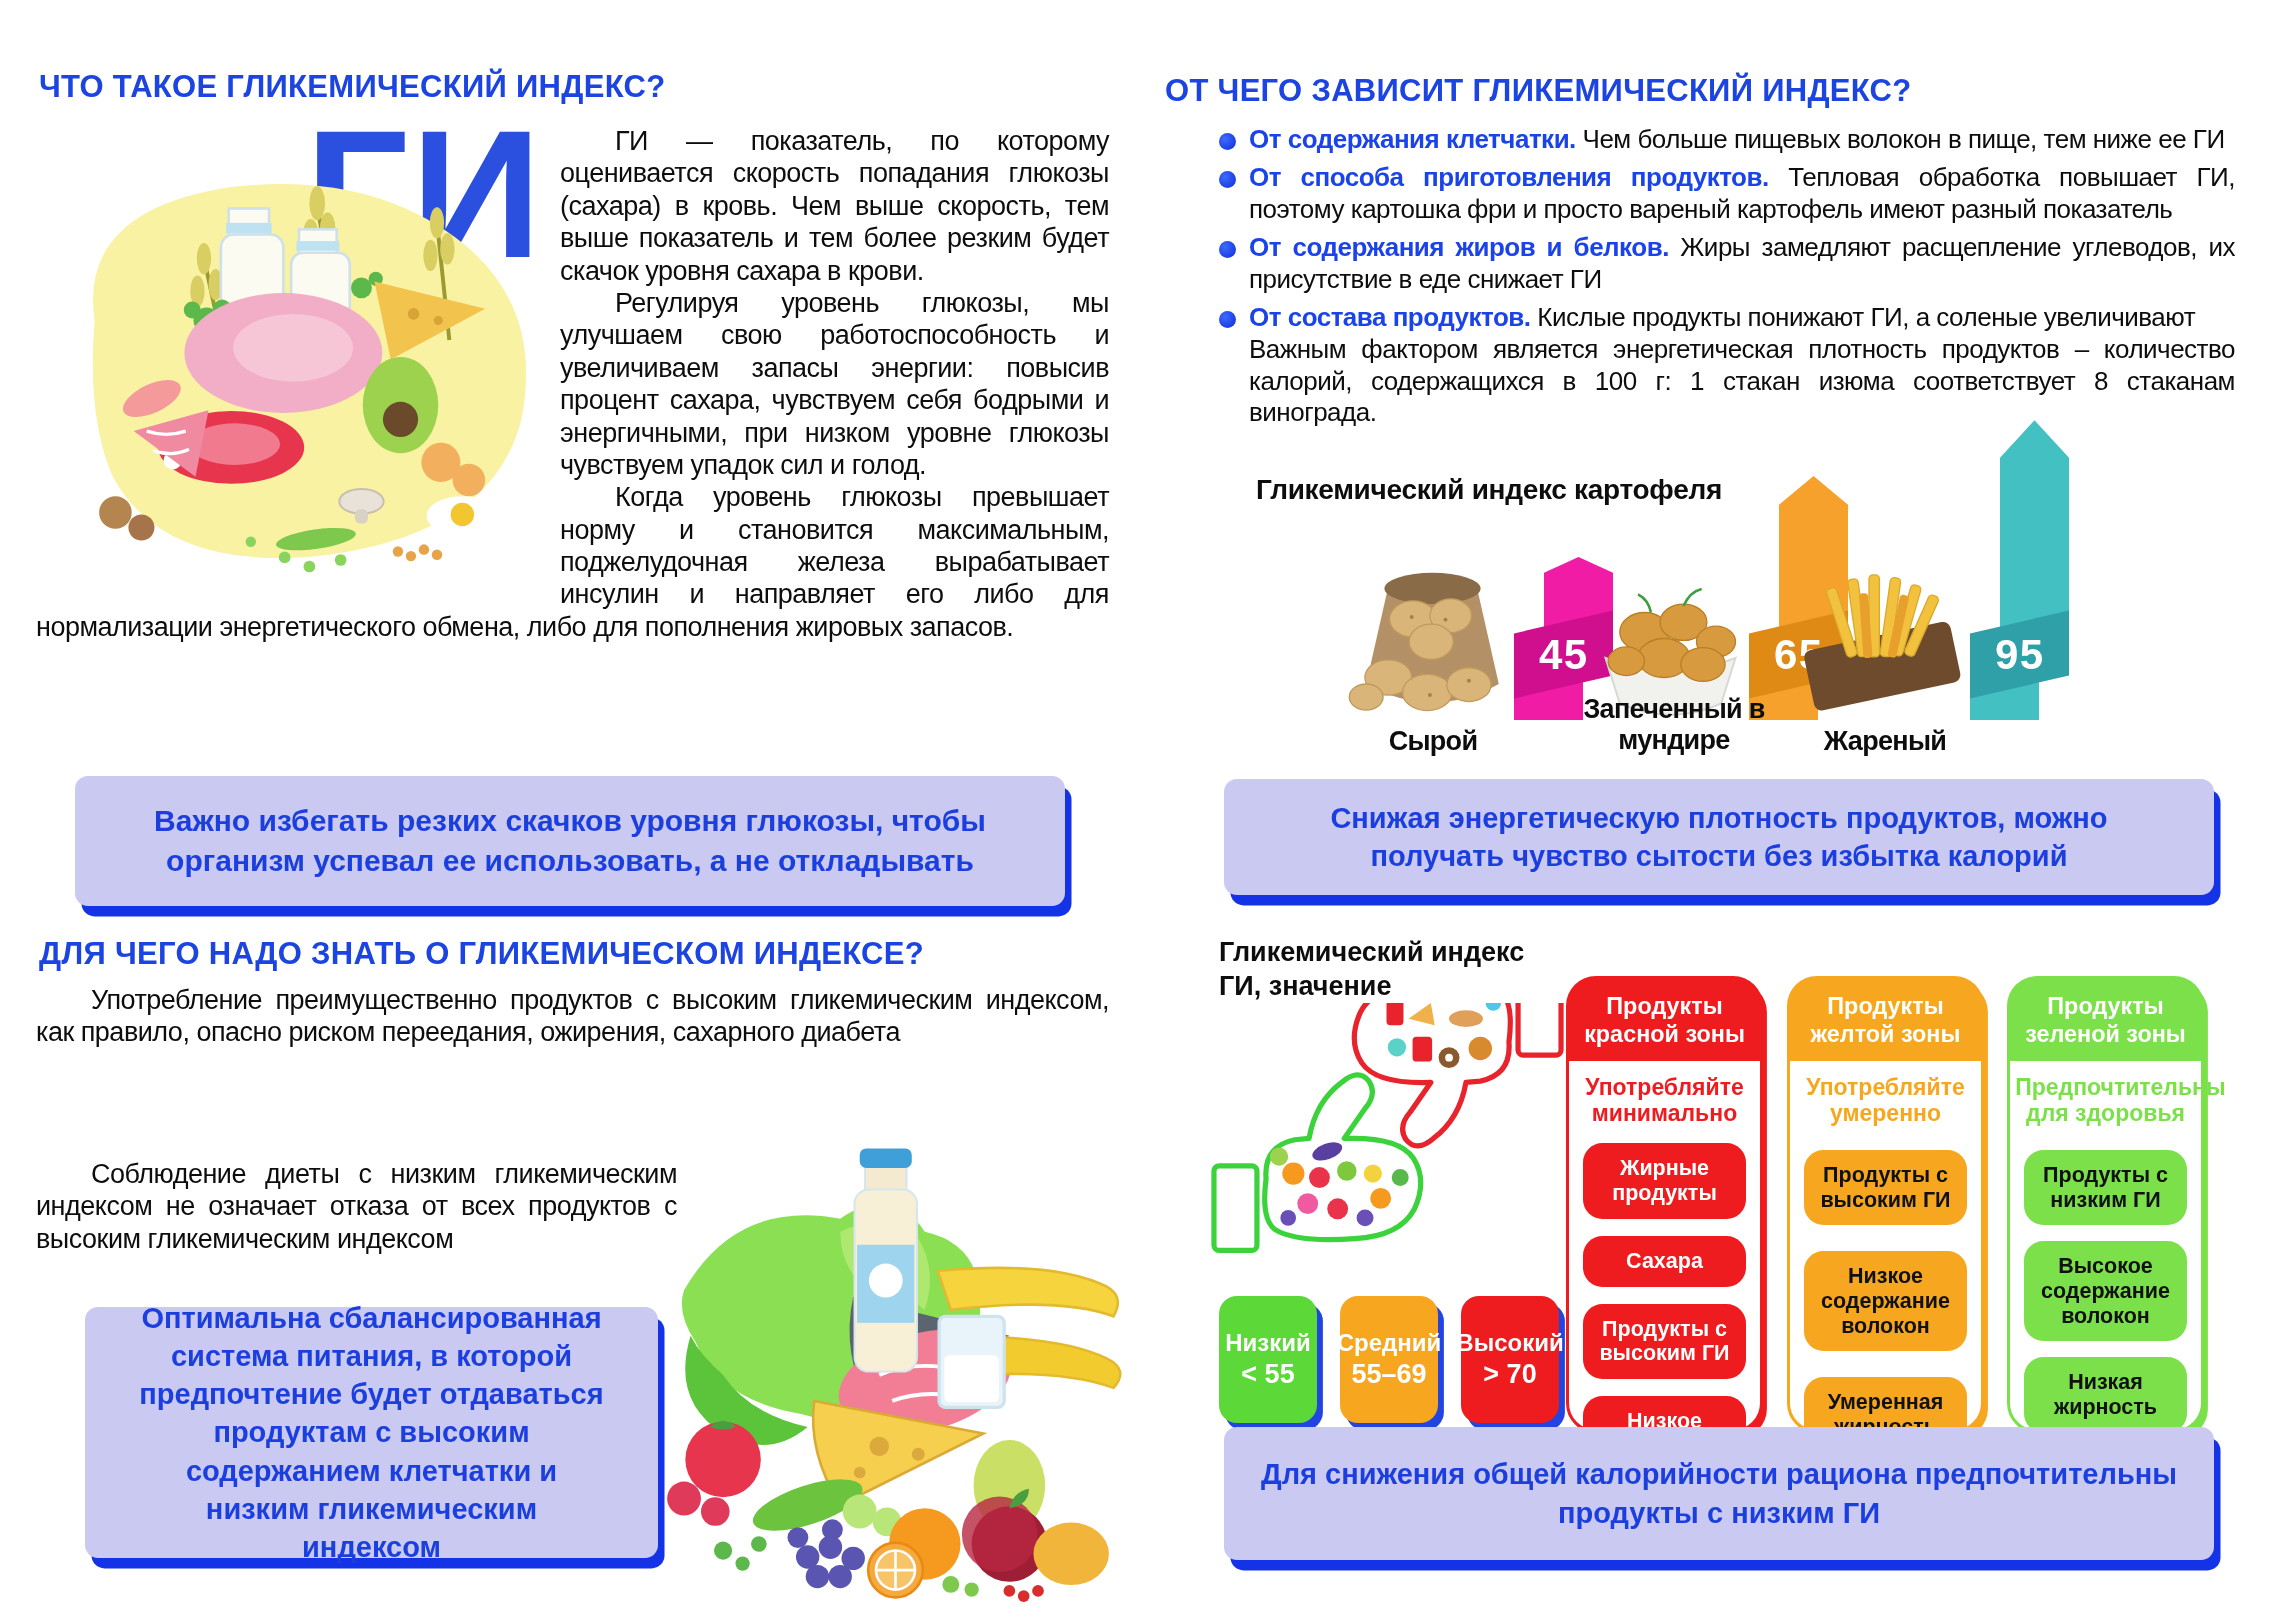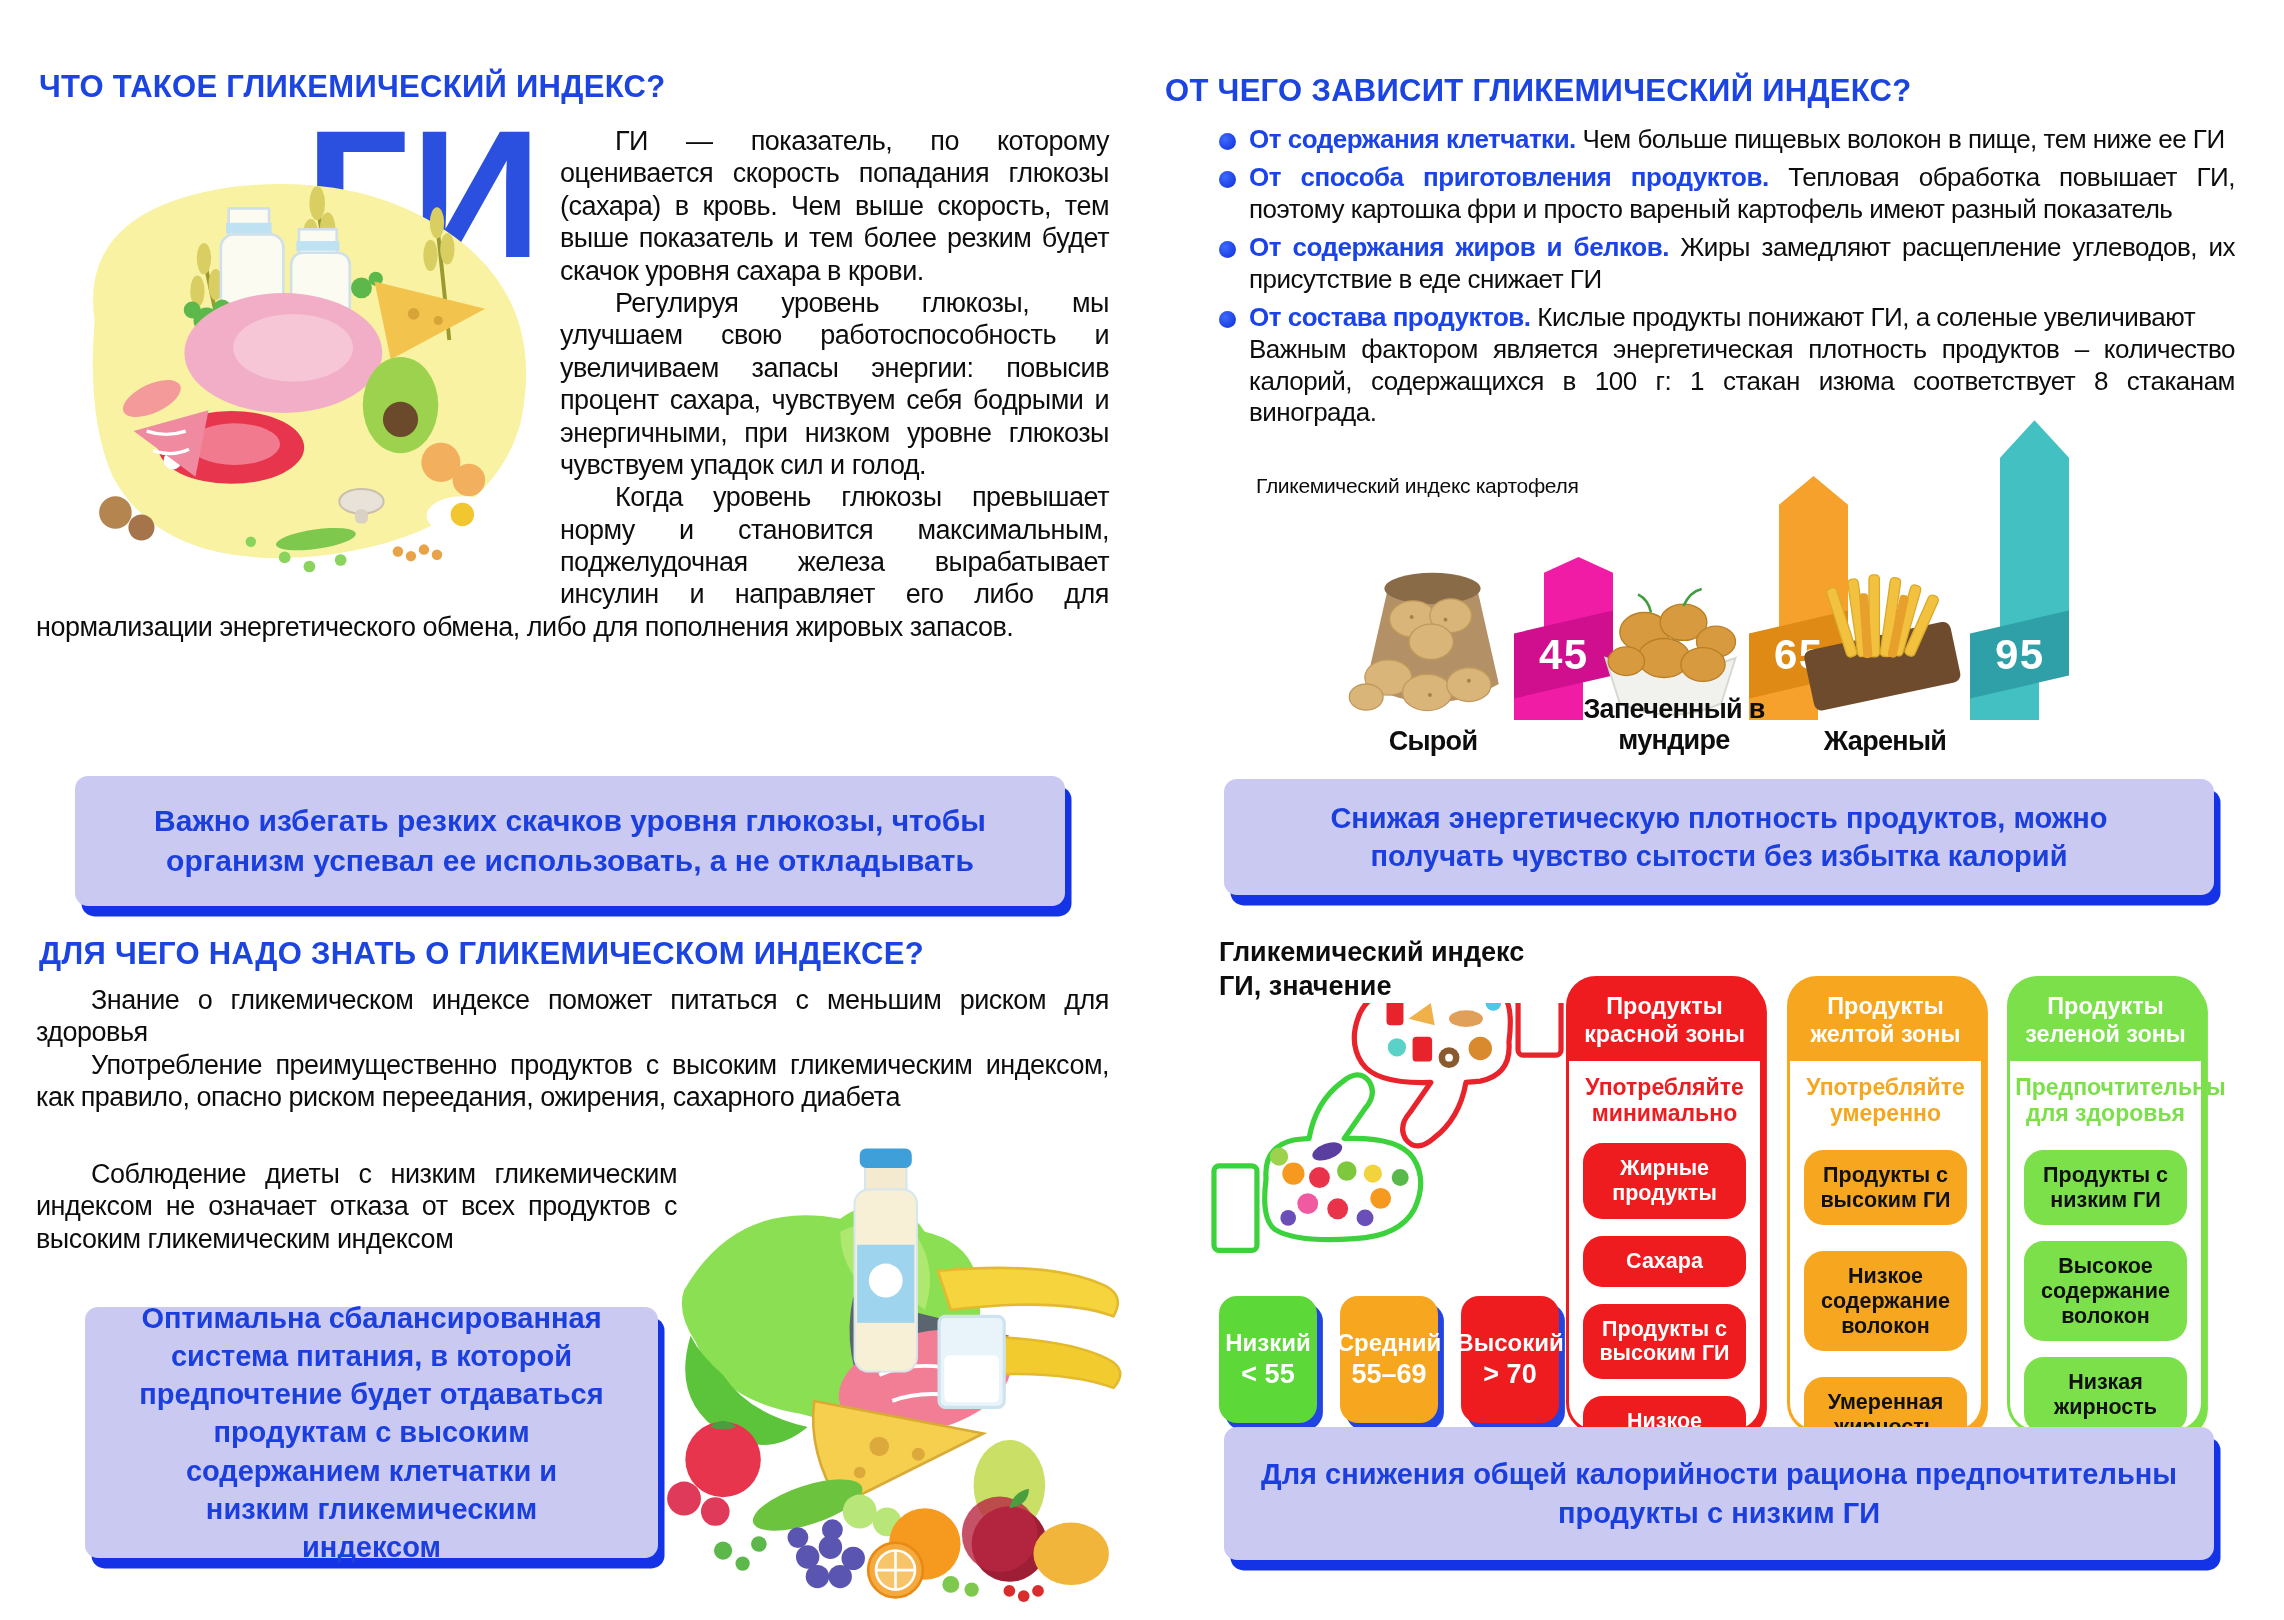--- a/index.html
+++ b/index.html
@@ -39,21 +39,21 @@
   
   .bullets{position:absolute;left:1219px;top:124px;width:1016px}
   .bullet{display:flex;gap:13px;margin-bottom:6.5px}
   .bullet .dot{flex:0 0 17px;width:17px;height:17px;border-radius:50%;
     background:radial-gradient(circle at 35% 35%,#3e6bff,#0d2bd6);margin-top:8.5px}
   .bullet p{flex:1;font-size:26px;line-height:1.22;text-align:justify;letter-spacing:-0.5px;text-indent:0}
   .bullet .lead{font-weight:bold;color:#1b43ea}
   .bullet .cont{display:block}
   
   .chart{position:absolute;left:1218px;top:404px;width:1016px;height:371px}
-  .chart-title{position:absolute;left:38px;top:70px;font-size:21px;font-weight:normal;letter-spacing:-0.3px}
+  .chart-title{position:absolute;left:38px;top:70px;font-size:28px;font-weight:bold;letter-spacing:-0.3px}
   .ribbon{position:absolute;width:99px}
   .rb-top{position:absolute;right:0;top:0;width:69px;background:var(--c);
     clip-path:polygon(50% 0,100% 16%,100% 100%,0 100%,0 16%)}
   .rb-bot{position:absolute;left:0;width:69px;bottom:0;background:var(--c)}
   .rb-band{position:absolute;left:0;right:0;height:65px;background:var(--cd);
     transform:skewY(-13deg);display:flex;align-items:center;justify-content:center}
   .rb-band span{transform:skewY(13deg);color:#fff;font-size:42px;font-weight:bold;letter-spacing:1.3px}
   .bar-label{position:absolute;width:208px;text-align:center;font-size:27px;font-weight:bold;line-height:1.15;letter-spacing:-0.7px}
   .chart-img{position:absolute}
   
@@ -164,21 +164,20 @@
     <p>ГИ — показатель, по которому оценивается скорость попадания глюкозы (сахара) в кровь. Чем выше скорость, тем выше показатель и тем более резким будет скачок уровня сахара в крови.</p>
     <p>Регулируя уровень глюкозы, мы улучшаем свою работоспособность и увеличиваем запасы энергии: повысив процент сахара, чувствуем себя бодрыми и энергичными, при низком уровне глюкозы чувствуем упадок сил и голод.</p>
     <p>Когда уровень глюкозы превышает норму и становится максимальным, поджелудочная железа вырабатывает инсулин и направляет его либо для нормализации энергетического обмена, либо для пополнения жировых запасов.</p>
   </div>
 
   <div class="callout" style="left:75px;top:776px;width:990px;height:130px;padding:0 68px">Важно избегать резких скачков уровня глюкозы, чтобы организм успевал ее использовать, а не откладывать</div>
 
   <div class="h1" style="left:39px;top:936px;width:1068px">ДЛЯ ЧЕГО НАДО ЗНАТЬ О ГЛИКЕМИЧЕСКОМ ИНДЕКСЕ?</div>
 
   <div class="abs body-text" style="left:36px;top:984px;width:1073px">
-    <p>Знание о гликемическом индексе  поможет питаться с меньшим риском для здоровья</p>
     <p>Употребление  преимущественно продуктов с высоким гликемическим индексом, как правило, опасно риском переедания, ожирения, сахарного диабета</p>
   </div>
   <div class="abs body-text" style="left:36px;top:1158px;width:641px">
     <p>Соблюдение диеты с низким гликемическим индексом не означает отказа от всех продуктов с высоким гликемическим индексом</p>
   </div>
 
   <div class="abs" style="left:645px;top:1121px;width:488px;height:485px">
     <svg viewBox="0 0 750 745" width="488" height="485">
       <path d="M60 260 Q140 120 300 150 Q380 95 430 170 Q520 190 515 290 Q515 390 430 430 Q340 480 240 450 Q115 430 78 340 Q48 295 60 260 Z" fill="#8adf52"></path>
       <path d="M70 330 Q40 430 120 480 Q190 520 250 470 Q160 450 120 390 Q85 360 70 330 Z" fill="#5cc43a"></path>

